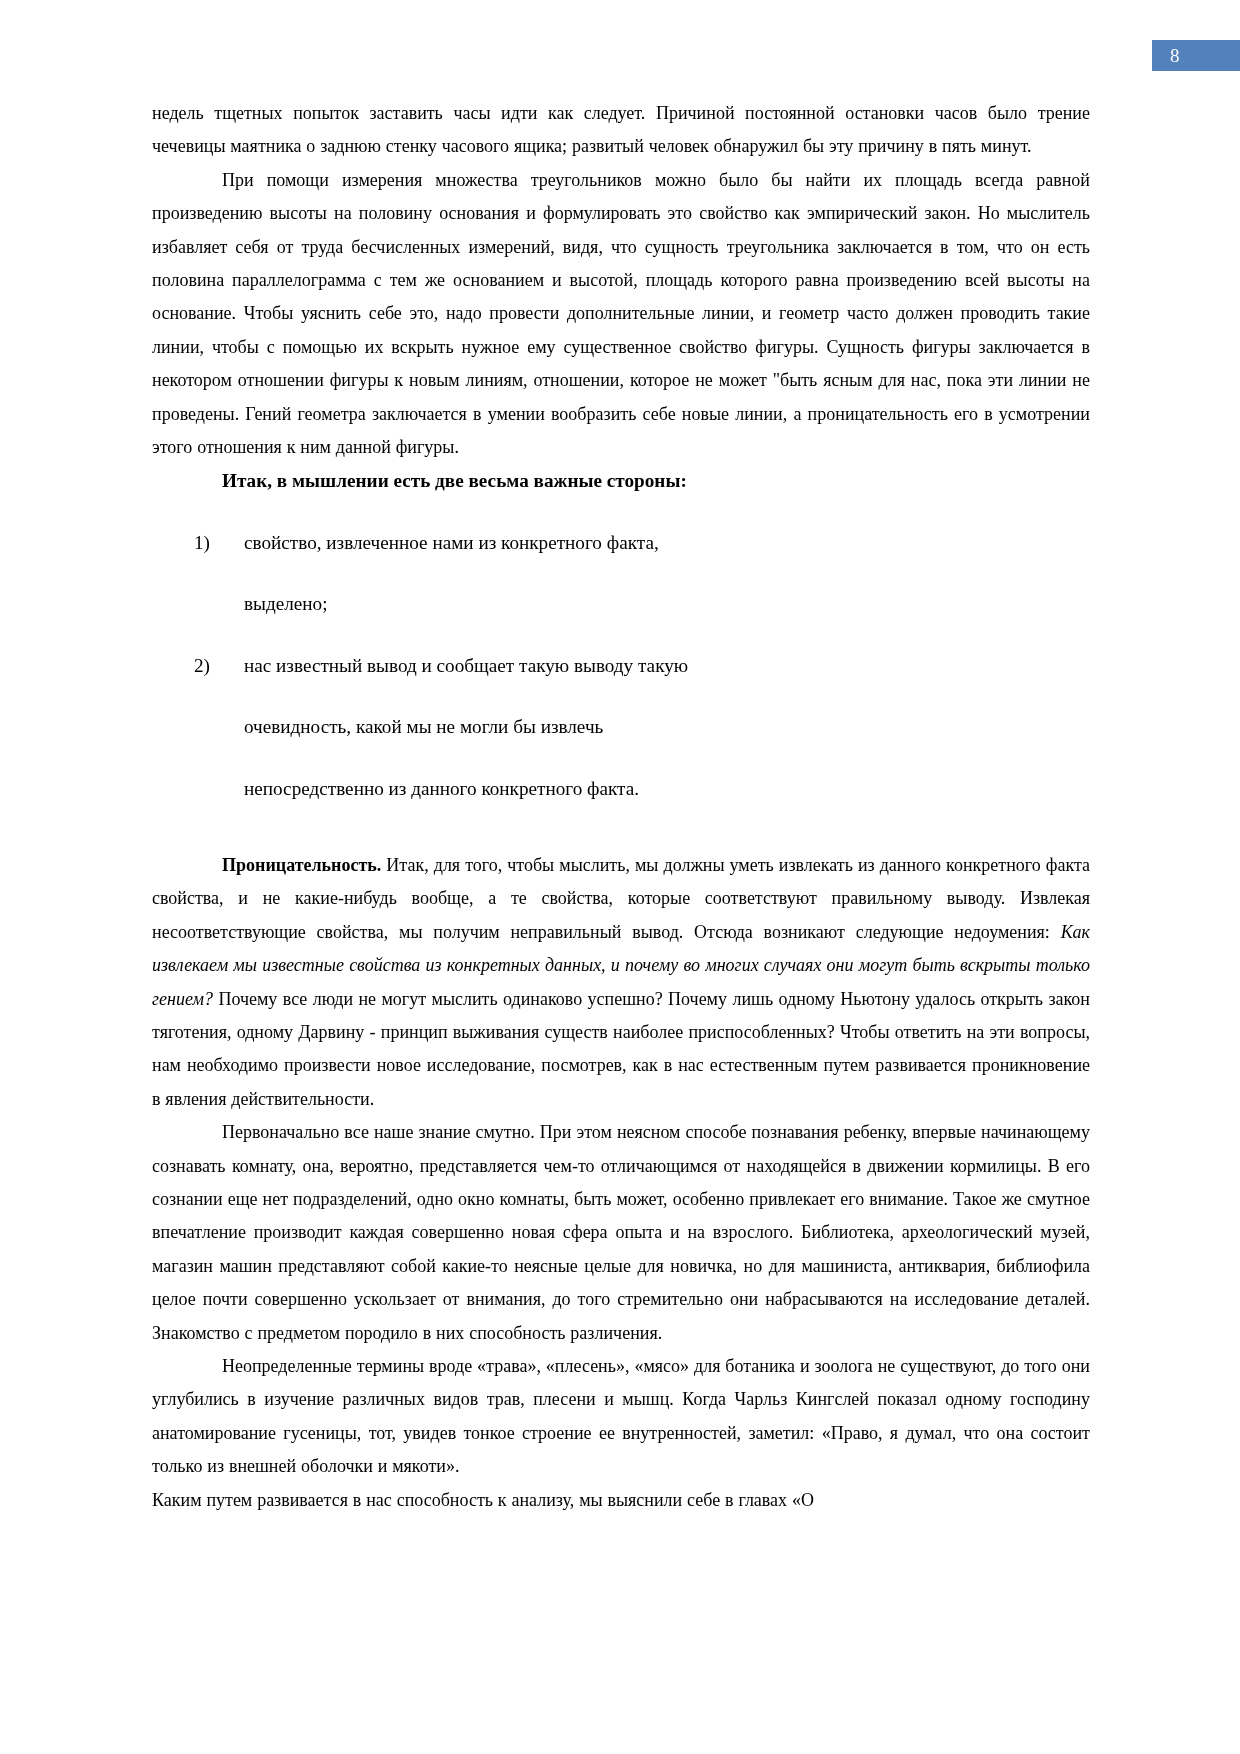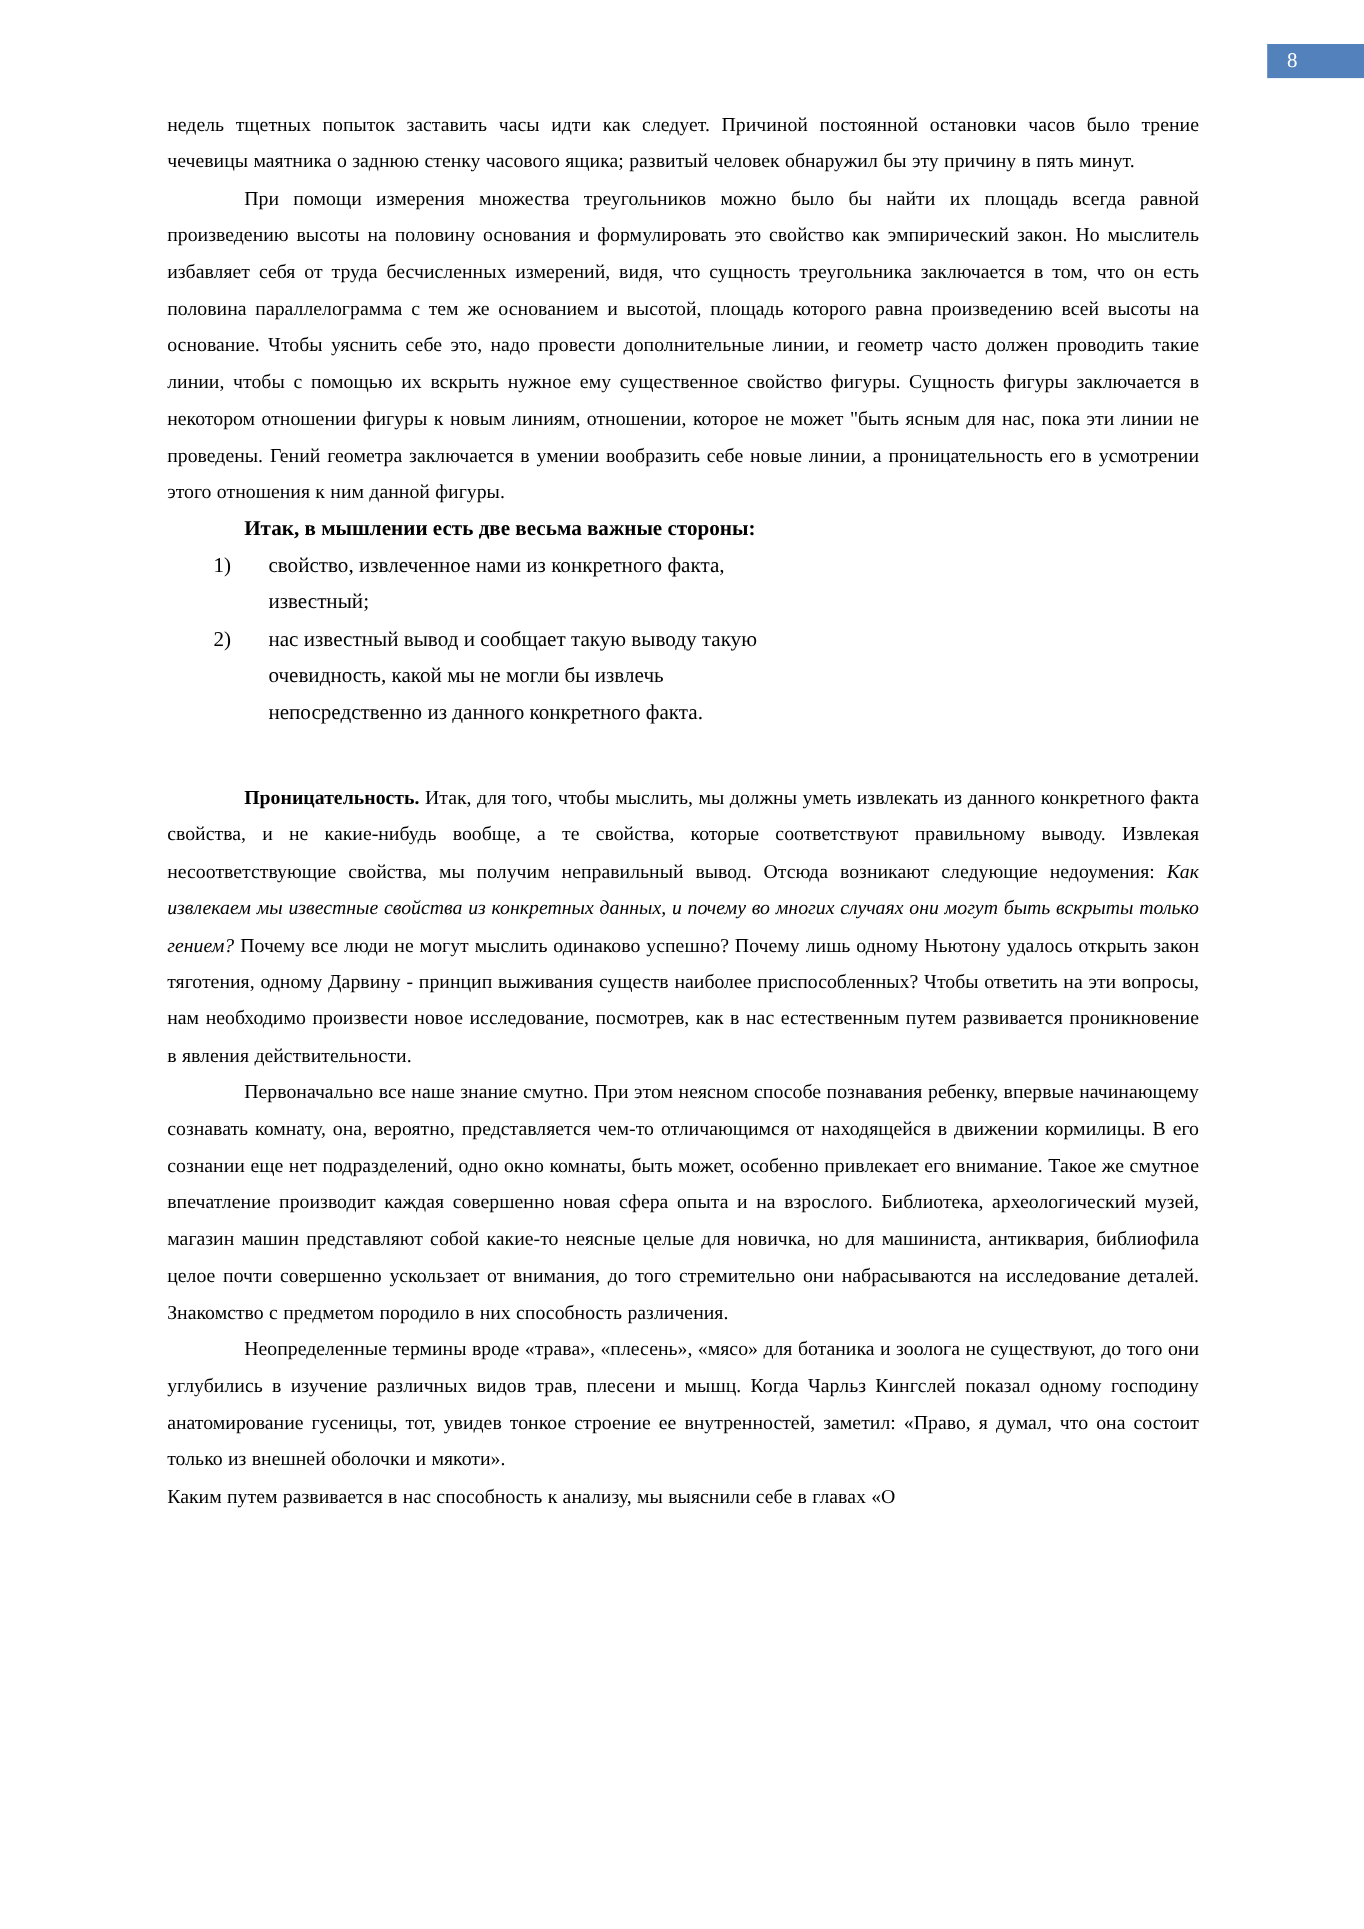--- a/index.html
+++ b/index.html
@@ -88,20 +88,21 @@
   }
   ol.numlist > li .marker {
     position: absolute;
     left: 42px;
     top: 0;
     width: 40px;
     text-align: left;
   }
   ol.numlist > li .li-line {
     display: block;
+    margin-top: 28px;
   }
   .gap-large { height: 44px; }
 </style>
 </head>
 <body>
 
 <div class="page">
 
   <div class="page-number-badge">8</div>
 
@@ -110,21 +111,21 @@
     <p class="para noindent">недель тщетных попыток заставить часы идти как следует. Причиной постоянной остановки часов было трение чечевицы маятника о заднюю стенку часового ящика; развитый человек обнаружил бы эту причину в пять минут.</p>
 
     <p class="para indent">При помощи измерения множества треугольников можно было бы найти их площадь всегда равной произведению высоты на половину основания и формулировать это свойство как эмпирический закон. Но мыслитель избавляет себя от труда бесчисленных измерений, видя, что сущность треугольника заключается в том, что он есть половина параллелограмма с тем же основанием и высотой, площадь которого равна произведению всей высоты на основание. Чтобы уяснить себе это, надо провести дополнительные линии, и геометр часто должен проводить такие линии, чтобы с помощью их вскрыть нужное ему существенное свойство фигуры. Сущность фигуры заключается в некотором отношении фигуры к новым линиям, отношении, которое не может "быть ясным для нас, пока эти линии не проведены. Гений геометра заключается в умении вообразить себе новые линии, а проницательность его в усмотрении этого отношения к ним данной фигуры.</p>
 
     <p class="list-intro">Итак, в мышлении есть две весьма важные стороны:</p>
 
     <ol class="numlist">
       <li>
         <span class="marker">1)</span>
         <span class="li-line">свойство, извлеченное нами из конкретного факта,</span>
-        <span class="li-line">известный;</span>
+        <span class="li-line">выделено;</span>
       </li>
       <li>
         <span class="marker">2)</span>
         <span class="li-line">нас известный вывод и сообщает такую выводу такую</span>
         <span class="li-line">очевидность, какой мы не могли бы извлечь</span>
         <span class="li-line">непосредственно из данного конкретного факта.</span>
       </li>
     </ol>
 
     <div class="gap-large"></div>

